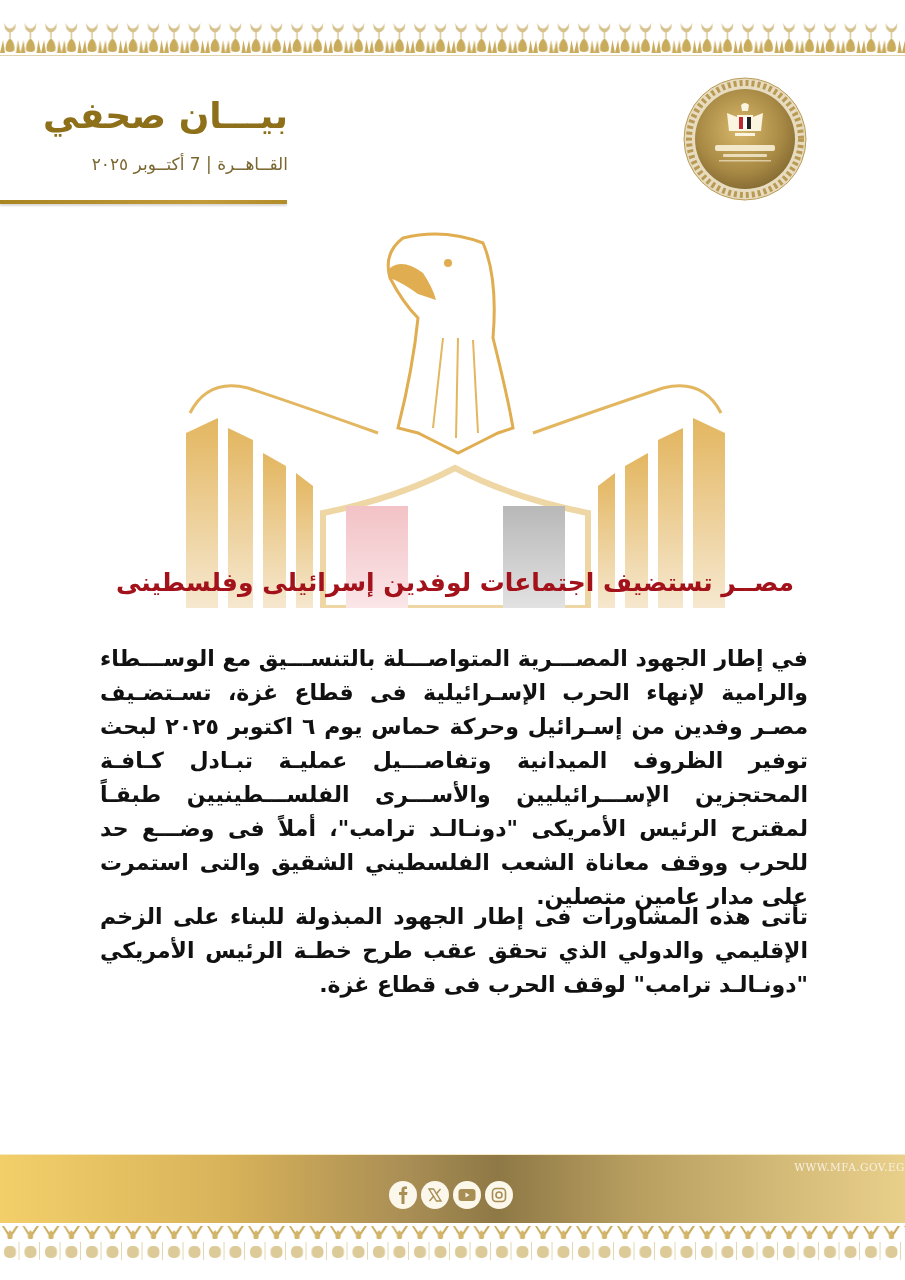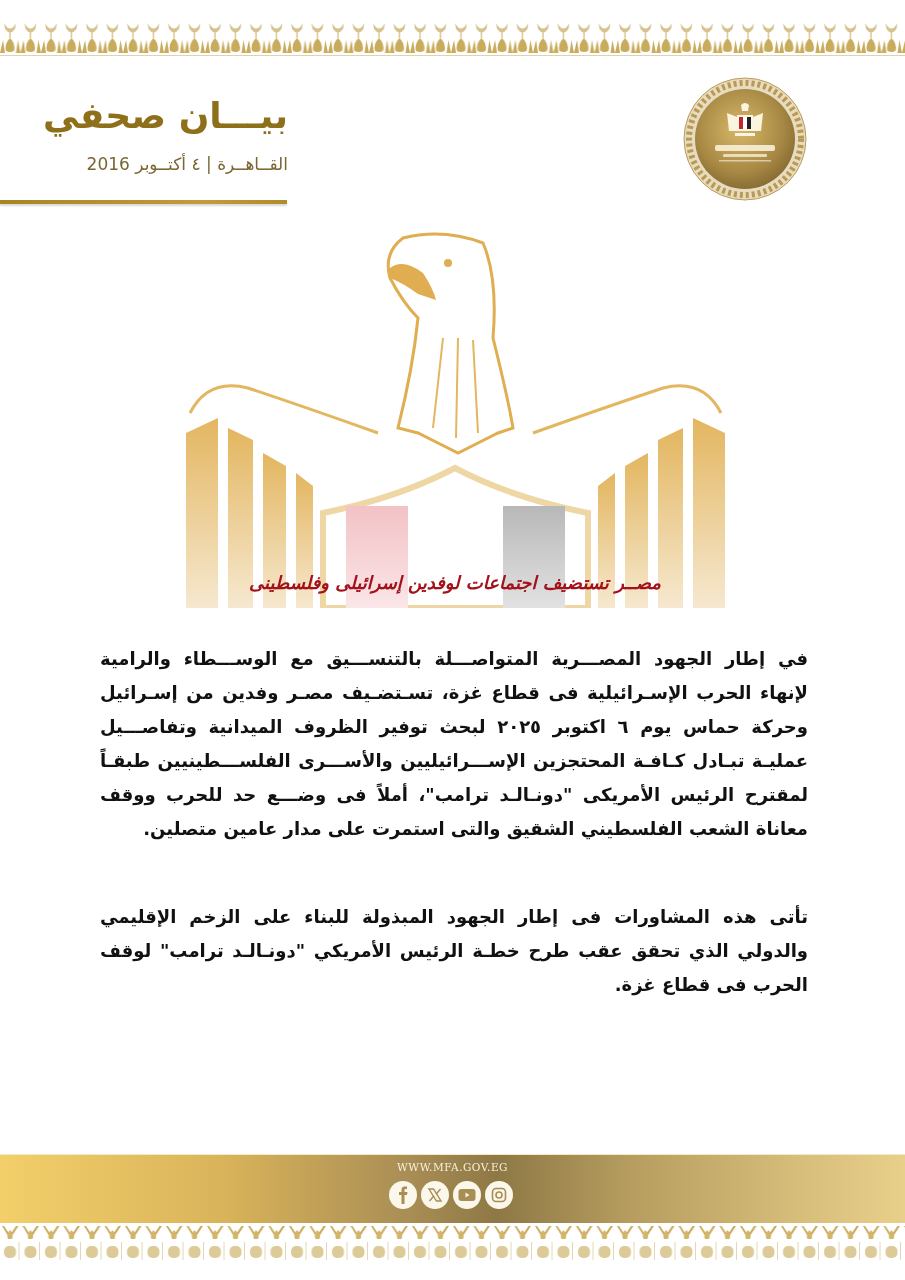--- a/index.html
+++ b/index.html
@@ -34,40 +34,39 @@
     .ministry-seal {
       position: absolute; top: 77px; left: 683px; width: 124px; height: 124px;
       border-radius: 50%;
     }
     .eagle-watermark {
       position: absolute; top: 228px; left: 178px; width: 555px; height: 380px;
     }
     .title {
       position: absolute; top: 566px; left: 110px; width: 690px;
       text-align: center; direction: rtl;
-      font-size: 18px; font-weight: bold; color: #a3121a;
+      font-size: 25px; font-weight: bold; color: #a3121a;
       line-height: 34px;
-      font-style: italic;
     }
     .body-text {
       position: absolute; left: 100px; width: 708px;
       direction: rtl; text-align: justify; text-align-last: right;
-      font-size: 18px; font-weight: bold; color: #111;
+      font-size: 22px; font-weight: bold; color: #111;
       line-height: 34px;
       font-family: "DejaVu Sans", sans-serif;
     }
     .p1 { top: 642px; }
     .p2 { top: 900px; }
     .footer-band {
       position: absolute; top: 1154px; left: 0; width: 905px; height: 68px;
       background: linear-gradient(90deg, #f3cf6a 0%, #d9b35a 25%, #a98e55 45%, #8e7845 55%, #b79e60 70%, #d7bd7a 88%, #e8cf8a 100%);
       border-top: 1px solid #f6e9c2;
     }
     .footer-url {
-      position: absolute; top: 6px; left: 0; width: 905px; text-align: center;
+      position: absolute; top: 6px; left: 0; width: 905px; text-align: right;
       font-family: "DejaVu Serif", "Liberation Serif", serif;
       font-size: 10.5px; letter-spacing: 0.5px; color: #f7f0dd;
     }
     .social-row {
       position: absolute; top: 26px; left: 389px; height: 30px; display: flex; gap: 4px;
     }
     .social-icon {
       width: 28px; height: 28px; border-radius: 50%; background: #fbf7ea;
       display: flex; align-items: center; justify-content: center;
     }
@@ -83,21 +82,21 @@
       <path d="M10 18 Q4 24 6 31 Q10 33 14 31 Q16 24 10 18 Z" fill="#c9ab5c"></path>
       <path d="M0 33 L3 20 L5 33 Z" fill="#c9ab5c"></path>
       <path d="M16 33 L18 20 L20.5 33 Z" fill="#c9ab5c"></path>
     </pattern>
   </defs>
   <rect x="0" y="0" width="905" height="34" fill="url(#lotusTop)"></rect>
   <rect x="0" y="35" width="905" height="1" fill="#e0d3ab"></rect>
 </svg>
 
 <div class="header-title">بيـــان صحفي</div>
-<div class="header-date">القــاهــرة | ٤ أكتــوبر 2016</div>
+<div class="header-date">القــاهــرة | 7 أكتــوبر ٢٠٢٥</div>
 <div class="header-rule"></div>
 
 <svg class="ministry-seal" viewBox="0 0 124 124">
   <defs>
     <radialGradient id="sealGold" cx="45%" cy="40%" r="60%">
       <stop offset="0%" stop-color="#d8b86a"></stop>
       <stop offset="70%" stop-color="#a98a45"></stop>
       <stop offset="100%" stop-color="#8a6f35"></stop>
     </radialGradient>
   </defs>

